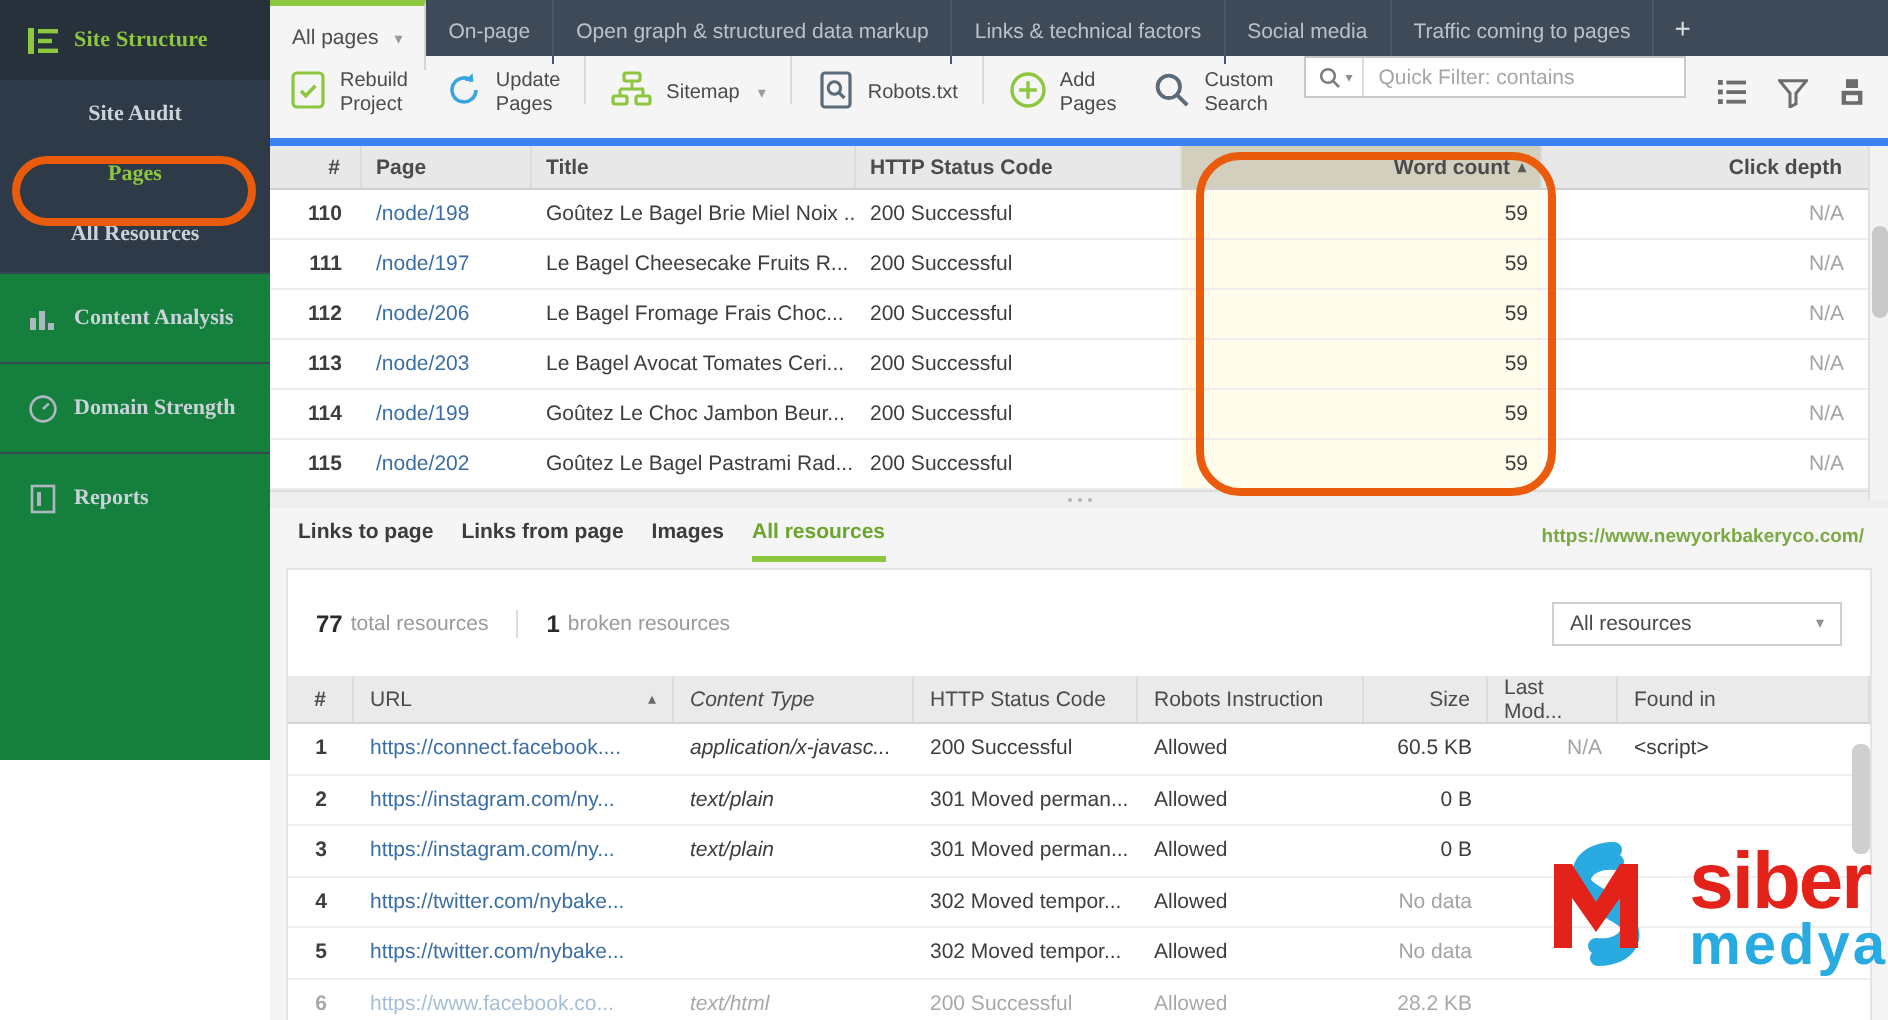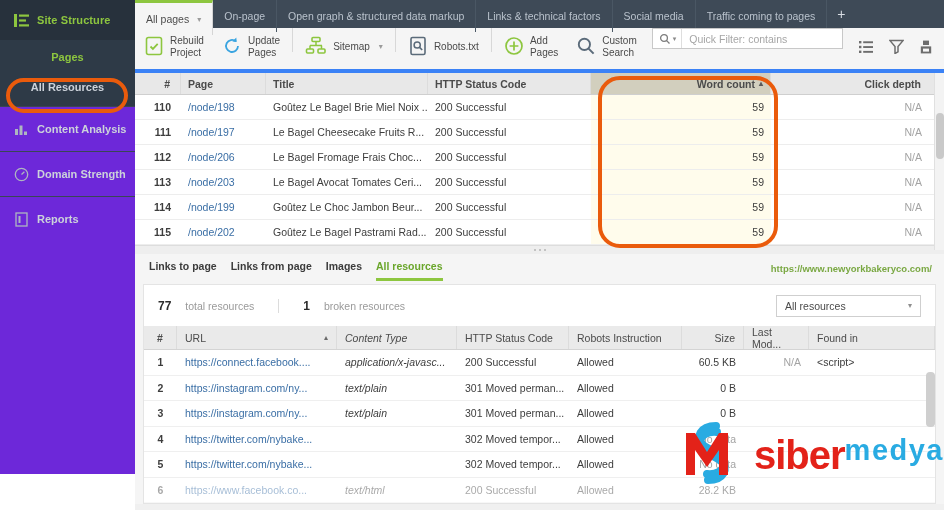--- a/index.html
+++ b/index.html
@@ -6,25 +6,26 @@
   html, body {
     width: 944px; height: 510px;
     overflow: hidden;
     font-family: "Liberation Sans", sans-serif;
     background: #ffffff;
   }
   #app { position: relative; width: 944px; height: 510px; display: flex; }
 
   
   .sidebar {
-    width: 135px; height: 474px;
-    background: #6d28d9;
+    width: 135px; height: 380px;
+    background: #15803d;
     color: #c9ced6;
     flex: 0 0 135px;
     position: relative;
+    font-family: Liberation Serif, serif;
   }
   .sb-top {
     height: 40px; background: #27313c;
     display: flex; align-items: center; padding-left: 14px; gap: 8px;
   }
   .sb-top .lbl { color: #8dc63f; font-size: 11px; font-weight: bold; letter-spacing: .1px; }
   .sb-sub { background: #2e3a47; padding: 2px 0 4px 0; }
   .sb-subitem {
     height: 30px; display: flex; align-items: center; justify-content: center;
     font-size: 11px; font-weight: bold; color: #ccd2da; position: relative;
@@ -134,23 +135,23 @@
     padding: 0 14px; font-size: 10.5px; font-weight: bold; color: #3b3b3b;
     position: relative;
   }
   .bp-tab { padding-bottom: 6px; border-bottom: 3px solid transparent; }
   .bp-tab.active { color: #6aa62b; border-bottom-color: #8dc63f; }
   .bp-url {
     position: absolute; right: 12px; bottom: 7px;
     font-size: 9.5px; color: #7aa843;
   }
   .bp-summary {
-    height: 42px; background: #fff; margin: 3px 8px 0 8px;
+    height: 54px; background: #fff; margin: 3px 8px 0 8px;
     border: 1px solid #e4e4e4; border-bottom: 0;
-    display: flex; align-items: center; padding: 0 14px; gap: 10px;
+    display: flex; align-items: center; padding: 0 14px; gap: 0;
     font-size: 10.5px; color: #9a9a9a;
   }
   .bp-summary b { color: #2b2b2b; font-size: 12px; margin-right: 4px; }
   .bp-divider { width: 1px; height: 14px; background: #dcdcdc; margin: 0 14px; }
   .bp-select {
     margin-left: auto; width: 145px; height: 22px; border: 1px solid #cfcfcf;
     background: #fff; display: flex; align-items: center; padding: 0 8px;
     font-size: 10.5px; color: #4a4a4a;
   }
   .bp-select .caret { margin-left: auto; font-size: 8px; color: #8f8f8f; }
@@ -176,21 +177,21 @@
   .r-mod   { width: 65px; justify-content: flex-end; }
   .r-found { flex: 1 1 auto; }
   .rscroll { position: absolute; right: 9px; top: 118px; width: 9px; height: 55px; background: #cfcfcf; border-radius: 4px; }
   .sortmark-sm { margin-left: auto; font-size: 8px; color: #6a6a6a; }
 
   
   .logo {
     position: absolute; right: 0px; bottom: 12px; z-index: 30;
     display: flex; align-items: center; gap: 6px;
   }
-  .logo .wordmark { display: flex; flex-direction: row; line-height: .92; }
+  .logo .wordmark { display: flex; flex-direction: column; line-height: .92; }
   .logo .siber { font-size: 40px; font-weight: bold; color: #e32219; letter-spacing: -1px; }
   .logo .medya { font-size: 29px; font-weight: bold; color: #29abe2; letter-spacing: 1.5px; text-align: right; }
 </style>
 </head>
 <body>
 
 <div id="app">
 
   <nav class="sidebar">
     <div class="sb-top">
@@ -199,20 +200,23 @@
             <rect x="0" y="1" width="3" height="13" fill="#8dc63f"></rect>
             <rect x="5" y="1.5" width="10" height="2.2" fill="#8dc63f"></rect>
             <rect x="5" y="6.4" width="7" height="2.2" fill="#8dc63f"></rect>
             <rect x="5" y="11.3" width="10" height="2.2" fill="#8dc63f"></rect>
           </svg>
       </span>
       <span class="lbl">Site Structure</span>
     </div>
 
     <div class="sb-sub">
+      <div class="sb-subitem">
+        <span>Site Audit</span>
+      </div>
       <div class="sb-subitem active">
         <span>Pages</span>
       </div>
       <div class="sb-subitem">
         <span>All Resources</span>
       </div>
     </div>
 
     <div class="sb-item">
       <span class="sb-icon">

